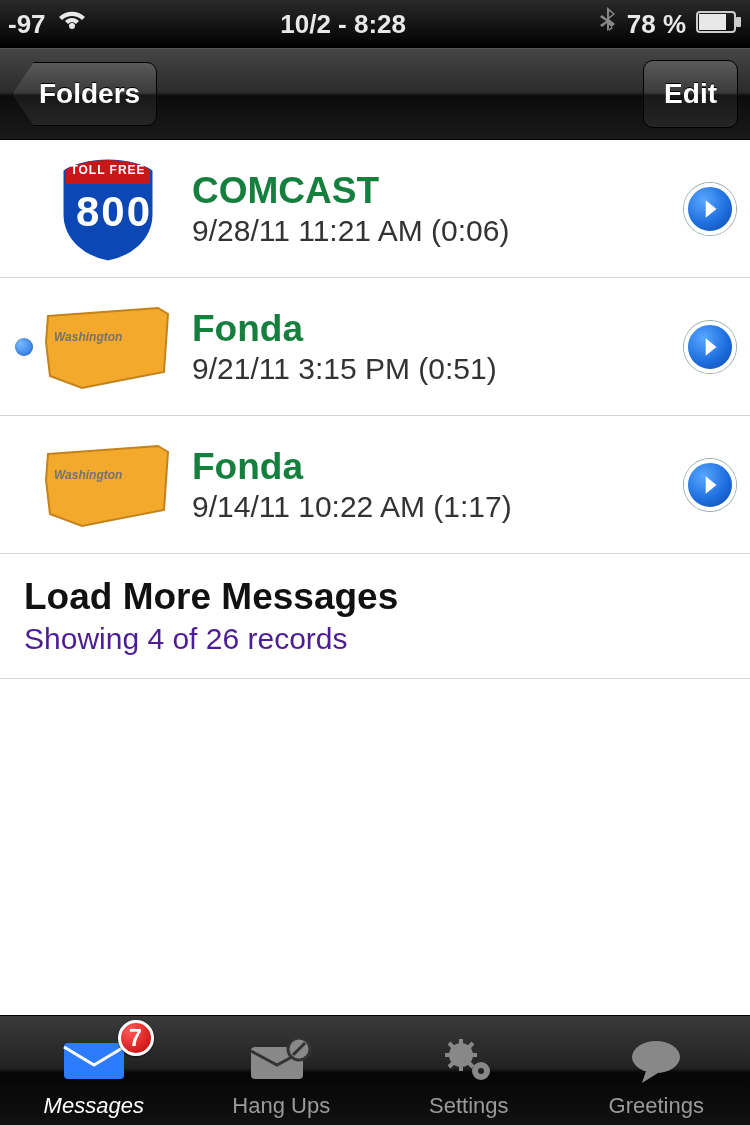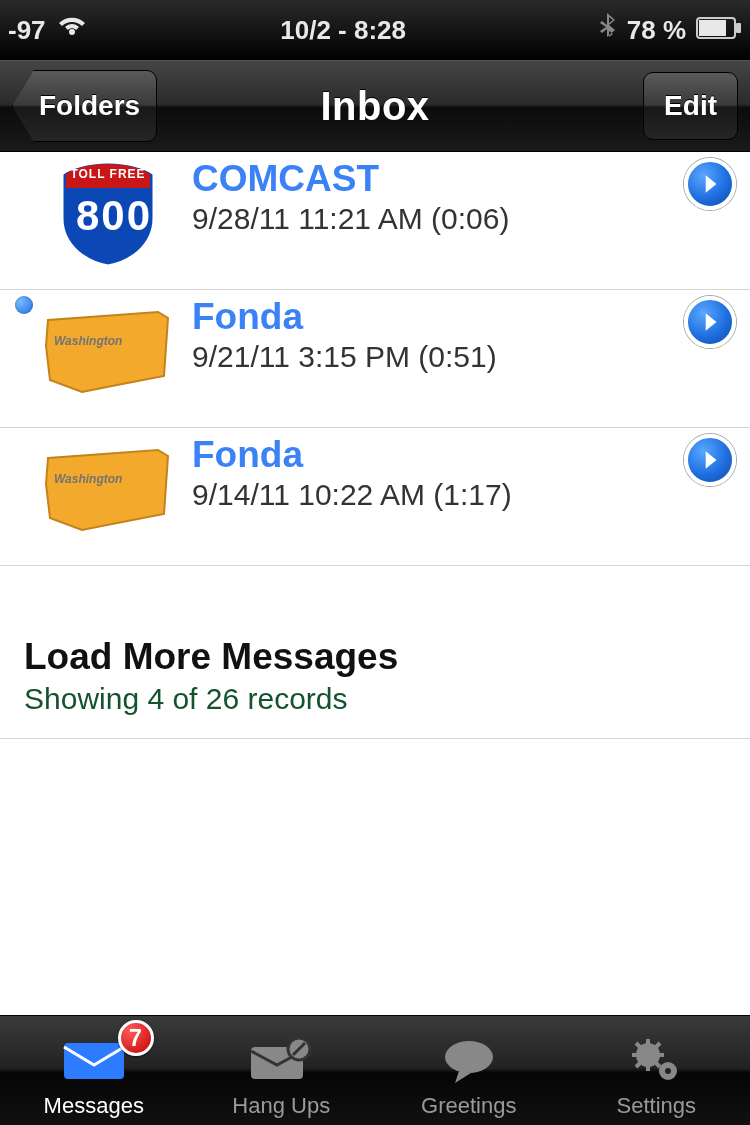--- a/index.html
+++ b/index.html
@@ -1,21 +1,21 @@
 <!DOCTYPE html>
 <html><head>
 <meta charset="utf-8">
 <style>
   * { margin: 0; padding: 0; box-sizing: border-box; }
   html, body { width: 750px; height: 1125px; overflow: hidden; font-family: -apple-system, "Helvetica Neue", Helvetica, Arial, sans-serif; background: #fff; }
   .screen { width: 750px; height: 1125px; display: flex; flex-direction: column; background: #fff; }
 
   
   .status-bar {
-    height: 60px;
+    height: 48px;
     background: linear-gradient(#2a2a2a, #000);
     color: #e8e8e8;
     display: flex; align-items: center; justify-content: space-between;
     padding: 0 8px;
     font-size: 26px; font-weight: 600;
   }
   .status-left, .status-right { display: flex; align-items: center; gap: 10px; }
   .status-center { }
 
   
@@ -24,21 +24,21 @@
     background: linear-gradient(#454545 0%, #2b2b2b 48%, #0b0b0b 52%, #1a1a1a 100%);
     border-top: 1px solid #555;
     border-bottom: 1px solid #000;
     display: flex; align-items: center; justify-content: center;
     position: relative;
   }
   .nav-title { color: #fff; font-size: 40px; font-weight: 700; letter-spacing: 0.5px; text-shadow: 0 -1px 0 #000; }
   .nav-left { position: absolute; left: 12px; top: 50%; transform: translateY(-50%); }
   .nav-right { position: absolute; right: 12px; top: 50%; transform: translateY(-50%); }
   .back-btn {
-    display: inline-flex; align-items: center; height: 72px;
+    display: inline-flex; align-items: center; height: 64px;
     padding: 0 16px 0 4px;
     color: #fff; font-size: 28px; font-weight: 600;
     text-shadow: 0 -1px 0 #000;
     background: linear-gradient(#5a5a5a 0%, #3a3a3a 48%, #181818 52%, #252525 100%);
     border: 1px solid #000; border-radius: 10px;
     position: relative;
     clip-path: polygon(22px 0, 100% 0, 100% 100%, 22px 100%, 0 50%);
     padding-left: 26px;
   }
   .edit-btn {
@@ -46,62 +46,62 @@
     height: 68px; padding: 0 20px;
     color: #fff; font-size: 28px; font-weight: 600;
     text-shadow: 0 -1px 0 #000;
     background: linear-gradient(#5a5a5a 0%, #3a3a3a 48%, #181818 52%, #252525 100%);
     border: 1px solid #000; border-radius: 10px;
   }
 
   
   .list { flex: 1; background: #fff; }
   .row {
-    display: flex; 
+    display: flex; align-items: center;
     min-height: 138px;
     padding: 6px 14px 6px 6px;
     border-bottom: 1px solid #d4d4d4;
     background: #fff;
   }
   .dot-col { width: 36px; display: flex; justify-content: center; }
   .unread-dot {
     width: 18px; height: 18px; border-radius: 50%;
     background: radial-gradient(circle at 30% 30%, #7ab8ff, #1d6fe0);
     box-shadow: inset 0 0 2px rgba(0,0,0,.3);
   }
   .avatar-col { width: 132px; display: flex; justify-content: center; }
   .avatar { width: 132px; height: 110px; display: flex; align-items: center; justify-content: center; position: relative; }
   .text-col { flex: 1; padding-left: 18px; }
-  .caller { font-size: 37px; font-weight: 700; color: #3b82f6; }
+  .caller { font-size: 37px; font-weight: 700; color: #15803d; }
   .meta { font-size: 30px; color: #333; margin-top: 2px; }
   .arrow-col { width: 66px; display: flex; justify-content: flex-end; }
   .detail-arrow {
     width: 52px; height: 52px; border-radius: 50%;
     background: radial-gradient(circle at 35% 30%, #59a7ff 0%, #1f6fe0 55%, #0e49a8 100%);
     border: 4px solid #fff;
     box-shadow: 0 0 0 1px #9aa;
     display: flex; align-items: center; justify-content: center;
   }
   .detail-arrow svg { width: 26px; height: 26px; }
 
   
   .load-more { padding: 22px 24px; border-bottom: 1px solid #d4d4d4; }
-  .load-more-title { font-size: 37px; font-weight: 700; color: #111; margin-top: 48px; }
-  .load-more-sub { font-size: 30px; color: #14532d; margin-top: 4px; }
+  .load-more-title { font-size: 37px; font-weight: 700; color: #111; }
+  .load-more-sub { font-size: 30px; color: #4c1d95; margin-top: 4px; }
 
   
   .tab-bar {
     height: 110px;
     background: linear-gradient(#3a3a3a 0%, #222 48%, #050505 52%, #111 100%);
     border-top: 1px solid #000;
     display: flex;
   }
   .tab { flex: 1; display: flex; flex-direction: column; align-items: center; justify-content: flex-end; padding: 8px 0 6px; position: relative; }
   .tab-label { font-size: 22px; color: #9a9a9a; margin-top: 4px; font-weight: 500; }
-  .tab.active .tab-label { color: #fff; }
+  .tab.active .tab-label { color: #fff; font-style: italic; }
   .tab-icon { height: 56px; display: flex; align-items: center; justify-content: center; }
   .badge {
     position: absolute; top: 4px; right: 34px;
     min-width: 36px; height: 36px; padding: 0 8px;
     border-radius: 18px; background: radial-gradient(circle at 30% 25%, #ff5b5b, #c40000);
     border: 3px solid #fff;
     color: #fff; font-size: 23px; font-weight: 700;
     display: flex; align-items: center; justify-content: center;
     box-shadow: 0 1px 2px rgba(0,0,0,.6);
   }
@@ -154,21 +154,20 @@
             <rect x="40" y="6" width="5" height="10" rx="1" fill="#ccc"></rect>
           </svg>
       </span>
     </div>
   </div>
 
   <div class="nav-bar">
     <div class="nav-left">
       <div class="back-btn">Folders</div>
     </div>
-    <div class="nav-title">Inbox</div>
     <div class="nav-right">
       <div class="edit-btn">Edit</div>
     </div>
   </div>
 
   <div class="list">
 
     <div class="row">
       <div class="dot-col"></div>
       <div class="avatar-col">
@@ -264,44 +263,44 @@
     <div class="tab">
       <div class="tab-icon">
         <svg width="64" height="48" viewBox="0 0 64 48">
             <rect x="2" y="10" width="52" height="32" rx="4" fill="#888"></rect>
             <path d="M2 14 L28 28 L54 14" stroke="#333" stroke-width="3" fill="none"></path>
             <circle cx="50" cy="12" r="11" fill="#888" stroke="#333" stroke-width="3"></circle>
             <line x1="44" y1="18" x2="56" y2="6" stroke="#333" stroke-width="3"></line>
           </svg>
       </div>
       <div class="tab-label">Hang Ups</div>
-    </div>
-    <div class="tab">
-      <div class="tab-icon">
-        <svg width="56" height="48" viewBox="0 0 56 48">
-            <ellipse cx="28" cy="20" rx="24" ry="16" fill="#888"></ellipse>
-            <path d="M18 34 L14 46 L30 36" fill="#888"></path>
-          </svg>
-      </div>
-      <div class="tab-label">Greetings</div>
     </div>
     <div class="tab">
       <div class="tab-icon">
         <svg width="56" height="48" viewBox="0 0 56 48">
           <g fill="#888">
               <circle cx="20" cy="18" r="12"></circle>
               <circle cx="20" cy="18" r="4" fill="#222"></circle>
           <circle cx="40" cy="34" r="9"></circle>
               <circle cx="40" cy="34" r="3" fill="#222"></circle>
           <g stroke="#888" stroke-width="4">
                 <line x1="20" y1="2" x2="20" y2="34"></line>
                 <line x1="4" y1="18" x2="36" y2="18"></line>
                 <line x1="8" y1="6" x2="32" y2="30"></line>
                 <line x1="32" y1="6" x2="8" y2="30"></line>
               </g>
           </g>
         </svg>
       </div>
       <div class="tab-label">Settings</div>
     </div>
+    <div class="tab">
+      <div class="tab-icon">
+        <svg width="56" height="48" viewBox="0 0 56 48">
+            <ellipse cx="28" cy="20" rx="24" ry="16" fill="#888"></ellipse>
+            <path d="M18 34 L14 46 L30 36" fill="#888"></path>
+          </svg>
+      </div>
+      <div class="tab-label">Greetings</div>
+    </div>
   </div>
 
 </div>
 
 </body></html>

